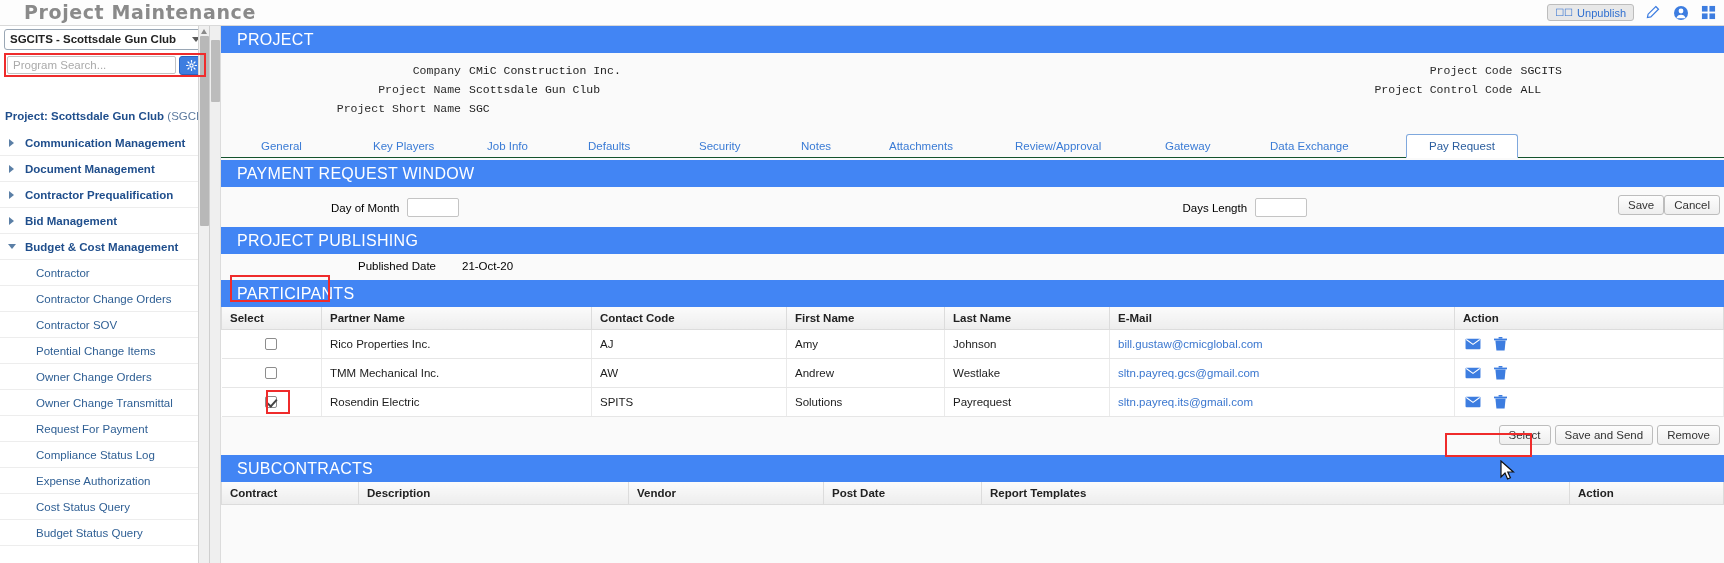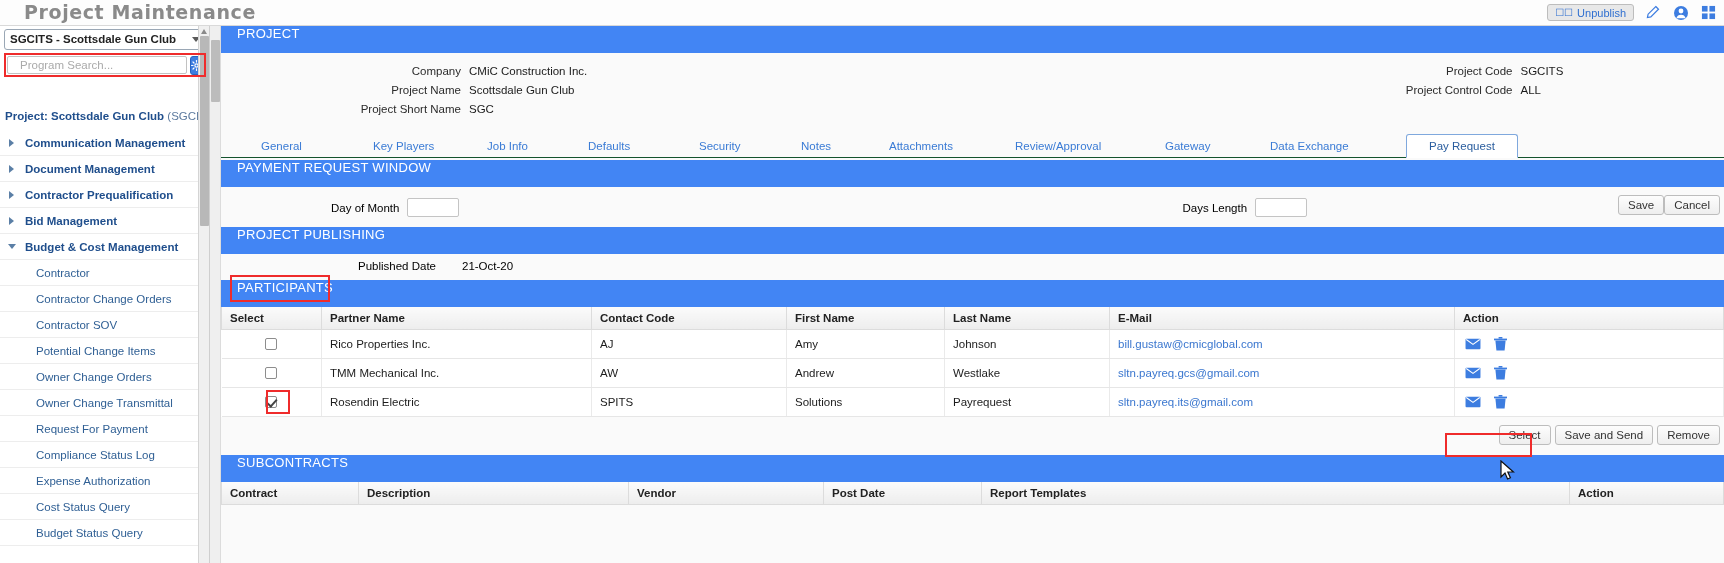--- a/index.html
+++ b/index.html
@@ -51,21 +51,21 @@
     border-left:4px solid transparent; border-right:4px solid transparent;
     border-top:5px solid #5a5a5a;
   }
   #search-row {
     position:absolute; left:4px; top:27px; width:202px; height:24px;
     border:2px solid #2f6fd0; border-radius:2px; background:#fff;
     display:flex; align-items:center; padding:1px;
   }
   #program-search {
     flex:1; height:18px; border:1px solid #c2c2c2; border-radius:2px;
-    font-size:11.5px; color:#333; padding:0 12px; outline:none;
+    font-size:11.5px; color:#333; padding:0 5px; outline:none;
     font-family:"Liberation Sans", sans-serif; background:#fff;
   }
   #program-search::placeholder { color:#aaa; }
   #search-gear {
     width:24px; height:19px; margin-left:3px; background:#3d7de0;
     border:1px solid #2a63be; border-radius:3px; color:#fff;
     display:flex; align-items:center; justify-content:center; cursor:pointer; font-size:11px;
   }
   #proj-label {
     position:absolute; left:5px; top:84px; font-size:11.5px; color:#1f4e8c;
@@ -90,26 +90,26 @@
               border-left:3.5px solid transparent;border-right:3.5px solid transparent; }
   .sb-up { top:3px; border-bottom:5px solid #8a8a8a; }
 
   
   #main { position:absolute; left:210px; top:26px; width:1514px; height:537px; background:#fafafa; overflow:hidden; }
   #main-scrollcol { position:absolute; left:0; top:0; width:11px; height:537px; background:#efefef; border-right:1px solid #dcdcdc; }
   #main-thumb { position:absolute; left:1px; top:14px; width:9px; height:62px; background:#bcbcbc; border-radius:1px; }
   #content { position:absolute; left:11px; top:0; width:1503px; height:537px; }
 
   .band {
-    background:#4285f4; color:#fff; height:27px; display:flex; 
-    padding-left:16px; font-size:13px; letter-spacing:0.3px;
+    background:#4285f4; color:#fff; height:27px; display:flex; align-items:center;
+    padding-left:16px; font-size:16px; letter-spacing:0.3px;
   }
   .panel-body { background:#fafafa; }
 
-  .kv-row { display:flex; font-size:11.5px; color:#222; height:19px; align-items:center; }
+  .kv-row { display:flex; font-size:11.5px; color:#222; height:19px; align-items:center;font-family:Liberation Mono, monospace; }
   .kv-left { width:50%; display:flex; justify-content:flex-start; }
   .kv-right { width:50%; display:flex; justify-content:flex-start; }
   .kv-k { text-align:right; color:#2b2b2b; font-weight:normal; }
   .kv-v { margin-left:8px; color:#1b1b1b; }
 
   
   #tabs { position:relative; height:30px; background:#fafafa;
           border-bottom:1px solid #14532d; }
   .tab {
     position:absolute; bottom:0; font-size:11.5px; color:#3a7bd5;

